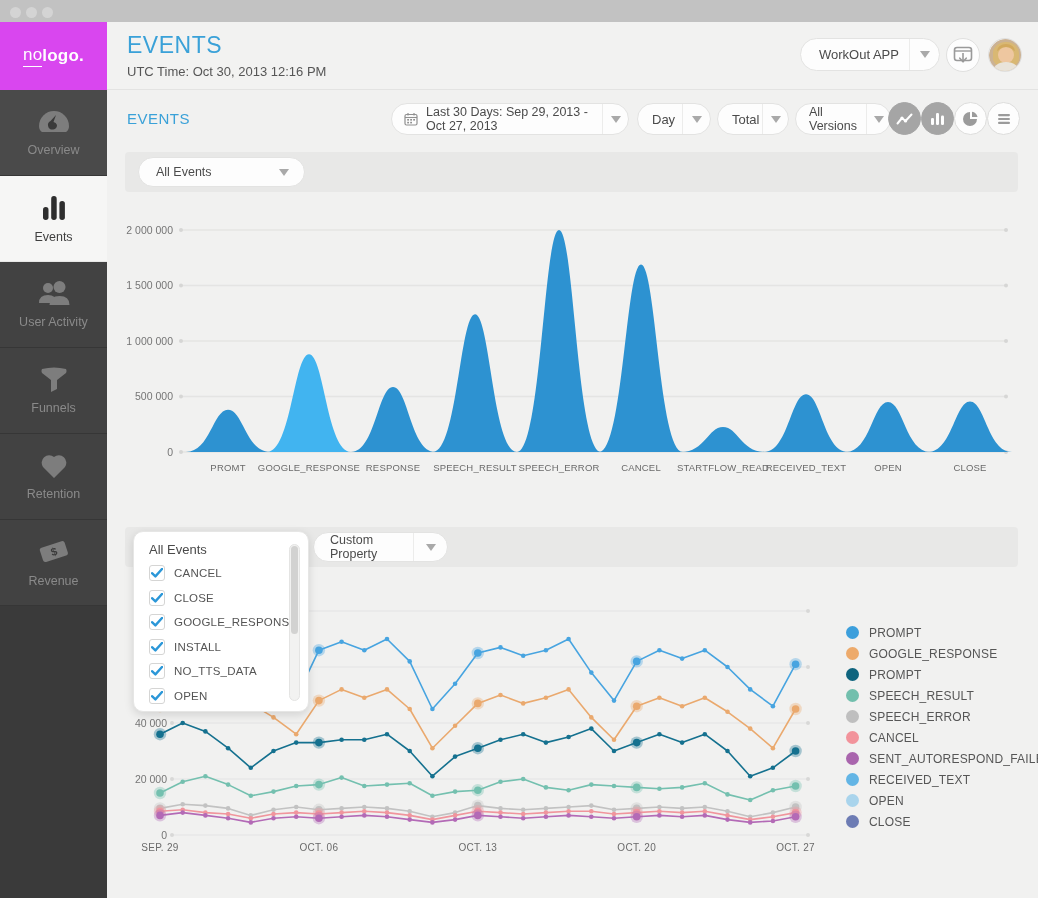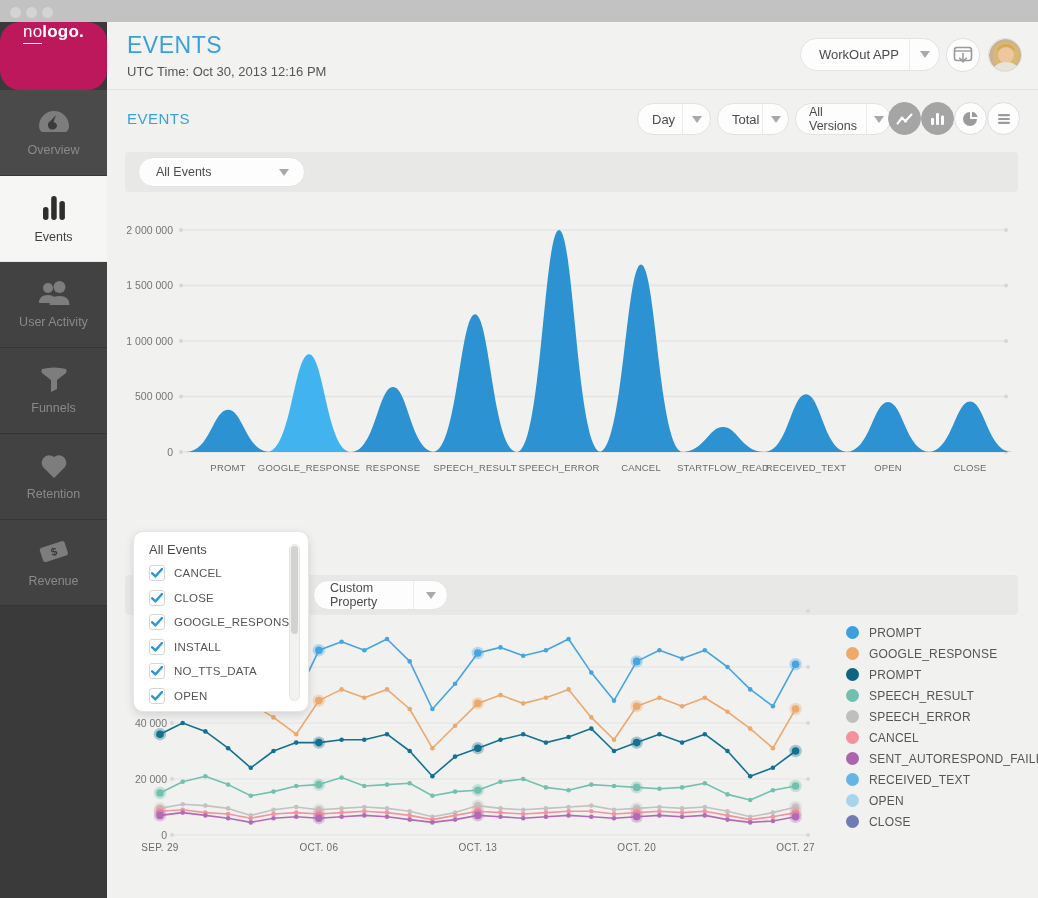--- a/index.html
+++ b/index.html
@@ -5,22 +5,22 @@
   * { margin:0; padding:0; box-sizing:border-box; }
   html,body { width:1038px; height:898px; font-family:"Liberation Sans", sans-serif; background:#f1f1f0; }
   .window { position:relative; width:1038px; height:898px; background:#f1f1f0; overflow:hidden; }
 
   
   .titlebar { position:absolute; left:0; top:0; width:1038px; height:22px; background:#c2c2c2; }
   .titlebar .dot { position:absolute; top:7px; width:11px; height:11px; border-radius:50%; background:#d4d4d4; }
 
   
   .sidebar { position:absolute; left:0; top:22px; width:107px; height:876px; background:#3a3a3a; }
-  .logo { height:68px; background:#be185d; display:flex; align-items:flex-start; justify-content:center;
-          color:#fff; font-size:17px; letter-spacing:.2px;border-radius:20px; }
+  .logo { height:68px; background:#d946ef; display:flex; align-items:center; justify-content:center;
+          color:#fff; font-size:17px; letter-spacing:.2px; }
   .logo .lp1 { font-weight:400; border-bottom:1px solid #fff; padding-bottom:1px; }
   .logo .lp2 { font-weight:700; }
   .nav-item { height:86px; display:flex; flex-direction:column; align-items:center; justify-content:center;
               gap:8px; cursor:pointer; border-bottom:1px solid #363636; background:#424242; }
   .nav-item .nav-label { font-size:12.5px; color:#8a8a8a; }
   .nav-item svg { display:block; }
   .nav-item.first { background:#4a4a4a; }
   .nav-item.active { background:#f6f6f5; border-bottom:1px solid #e8e8e7; }
   .nav-item.active .nav-label { color:#3f3f3f; }
 
@@ -54,21 +54,21 @@
   .sel-versions { position:absolute; left:795px; top:103px; width:96px; height:32px; padding-left:13px; font-size:12.5px; }
   .sel-versions .pill-text { flex:1; }
   .chart-btn { width:33px; height:33px; border-radius:50%; position:absolute; top:102px;
                display:flex; align-items:center; justify-content:center; cursor:pointer; }
   .chart-btn.filled { background:#a5a5a5; border:1px solid #a5a5a5; }
   .chart-btn.outline { background:#fdfdfd; border:1px solid #ddddDC; }
 
   
   .strip { position:absolute; left:125px; width:893px; height:40px; background:#e8e8e7; border-radius:4px; }
   .strip1 { top:152px; }
-  .strip2 { top:527px;margin-top:48px; }
+  .strip2 { top:527px; }
   .events-pill { position:absolute; left:13px; top:5px; width:167px; height:30px; padding-left:17px; border-radius:15px; }
   .events-pill .pill-text { flex:1; font-size:12.5px; }
   .prop-pill { position:absolute; left:188px; top:5px; width:135px; height:30px; padding-left:16px; border-radius:15px; }
   .prop-pill .pill-text { flex:1; font-size:12.5px; }
 
   
   .chart1-svg { position:absolute; left:125px; top:205px; }
   .chart2-svg { position:absolute; left:125px; top:598px; z-index:1; }
 
   
@@ -190,20 +190,37 @@
     <svg width="34" height="34" viewBox="0 0 34 34">
       <circle cx="17" cy="17" r="17" fill="#cbb294"></circle>
       <path d="M4 14 a13 11 0 0 1 26 0 v6 a13 8 0 0 1 -26 0 Z" fill="#d9b873"></path>
       <circle cx="17" cy="16" r="8" fill="#eec7a0"></circle>
       <path d="M3 34 a14 11 0 0 1 28 0 Z" fill="#e9e4da"></path>
       <path d="M8 12 a9 7 0 0 1 18 0 l-2 -1 a8 6 0 0 0 -14 0 Z" fill="#d2a95e"></path>
     </svg>
   </div>
 
   <div class="toolbar-label">EVENTS</div>
+  <div class="pill date-pill">
+    <svg width="14" height="14" viewBox="0 0 14 14">
+      <rect x="1" y="2.5" width="12" height="10.5" rx="1.5" fill="none" stroke="#8f8f8f" stroke-width="1.2"></rect>
+      <line x1="1" y1="5.5" x2="13" y2="5.5" stroke="#8f8f8f" stroke-width="1.1"></line>
+      <line x1="4" y1="1" x2="4" y2="3.5" stroke="#8f8f8f" stroke-width="1.2"></line>
+      <line x1="10" y1="1" x2="10" y2="3.5" stroke="#8f8f8f" stroke-width="1.2"></line>
+      <rect x="3.2" y="7" width="1.8" height="1.6" fill="#8f8f8f"></rect>
+        <rect x="6.2" y="7" width="1.8" height="1.6" fill="#8f8f8f"></rect>
+      <rect x="9.2" y="7" width="1.8" height="1.6" fill="#8f8f8f"></rect>
+        <rect x="3.2" y="9.8" width="1.8" height="1.6" fill="#8f8f8f"></rect>
+      <rect x="6.2" y="9.8" width="1.8" height="1.6" fill="#8f8f8f"></rect>
+    </svg>
+    <span class="pill-text" style="font-size:12.5px">Last 30 Days: Sep 29, 2013 - Oct 27, 2013</span>
+    <span class="tri-zone" style="width:26px">
+        <span class="tri"></span>
+      </span>
+  </div>
   <div class="pill sel-day">
     <span class="pill-text">Day</span>
     <span class="tri-zone" style="width:28px">
         <span class="tri"></span>
       </span>
   </div>
   <div class="pill sel-total">
     <span class="pill-text">Total</span>
     <span class="tri-zone" style="width:26px">
         <span class="tri"></span>

